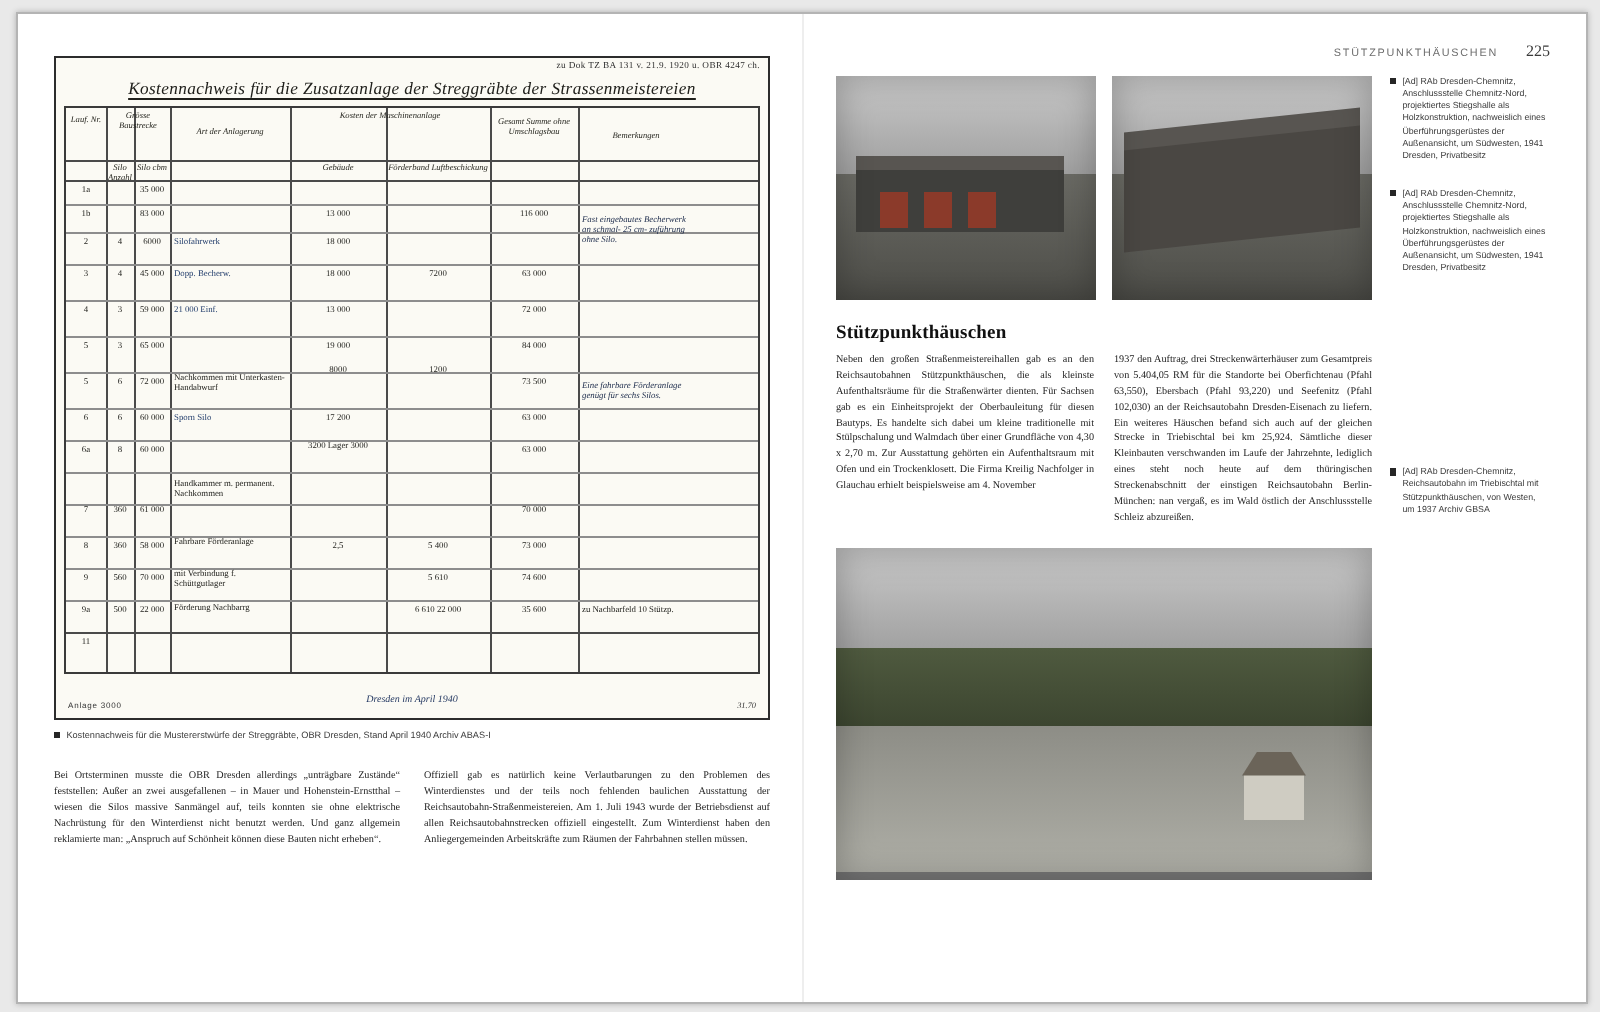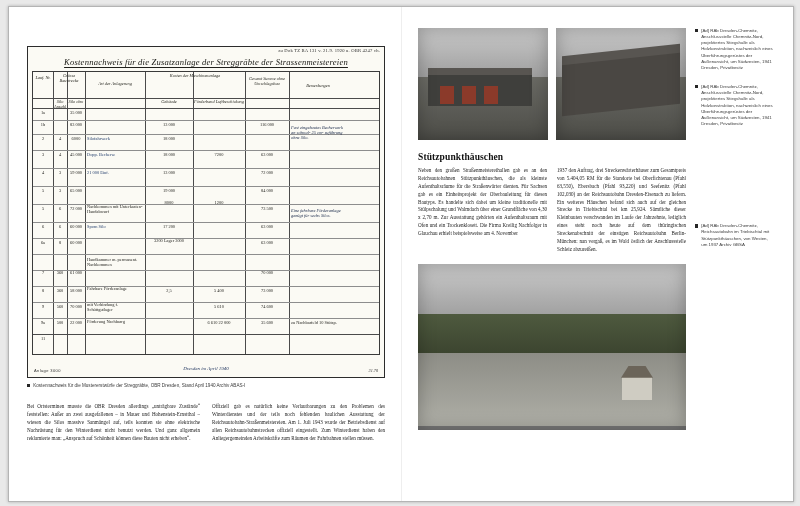--- a/index.html
+++ b/index.html
@@ -32,21 +32,21 @@
     font-family:"Liberation Serif", serif;
     font-size:8px;letter-spacing:0;color:#3a3a3a;
   }
   .runhead-left .folio{margin-right:14px;}
   .runhead-right{justify-content:flex-end;}
   .runhead-right .folio{margin-left:14px;}
   .runhead .rh-txt{white-space:nowrap;}
 
   
   .figure-table{
-    margin-top:25px;
+    margin-top:7px;
     border:1px solid #2c2c2c;
     background:#fbfaf4;
     height:330px;
     position:relative;
     overflow:hidden;
   }
   .tbl-topnote{
     position:absolute;right:4px;top:1px;
     font-size:4.6px;color:#2f2f2f;
     font-family:"Liberation Serif", serif;
@@ -324,20 +324,24 @@
     </div>
 
     <div class="cols2">
       <p>Bei Ortsterminen musste die OBR Dresden allerdings „unträgbare Zustände“ feststellen: Außer an zwei ausgefallenen – in Mauer und Hohenstein-Ernstthal – wiesen die Silos massive Sanmängel auf, teils konnten sie ohne elektrische Nachrüstung für den Winterdienst nicht benutzt werden. Und ganz allgemein reklamierte man: „Anspruch auf Schönheit können diese Bauten nicht erheben“.</p>
       <p>Offiziell gab es natürlich keine Verlautbarungen zu den Problemen des Winterdienstes und der teils noch fehlenden baulichen Ausstattung der Reichsautobahn-Straßenmeistereien. Am 1. Juli 1943 wurde der Betriebsdienst auf allen Reichsautobahnstrecken offiziell eingestellt. Zum Winterdienst haben den Anliegergemeinden Arbeitskräfte zum Räumen der Fahrbahnen stellen müssen.</p>
     </div>
   </div>
 
   <div class="page page-right">
 
+    <div class="runhead runhead-right">
+      <span class="rh-txt">Stützpunkthäuschen</span>
+      <span class="folio">225</span>
+    </div>
 
     <div class="right-grid">
 
       <div class="rcol-main">
 
         <div class="photo-row">
           <div class="photo ph-a">
             <div class="sky"></div>
             <div class="ground"></div>
             <div class="bld" style="left:10px;top:44px;width:104px;height:34px;"></div>

